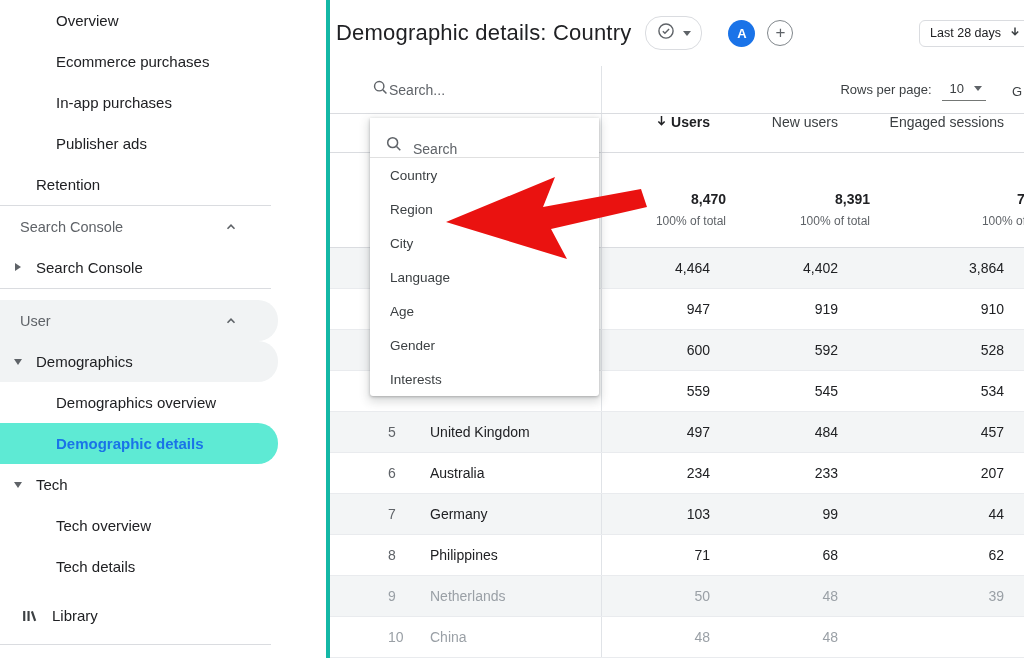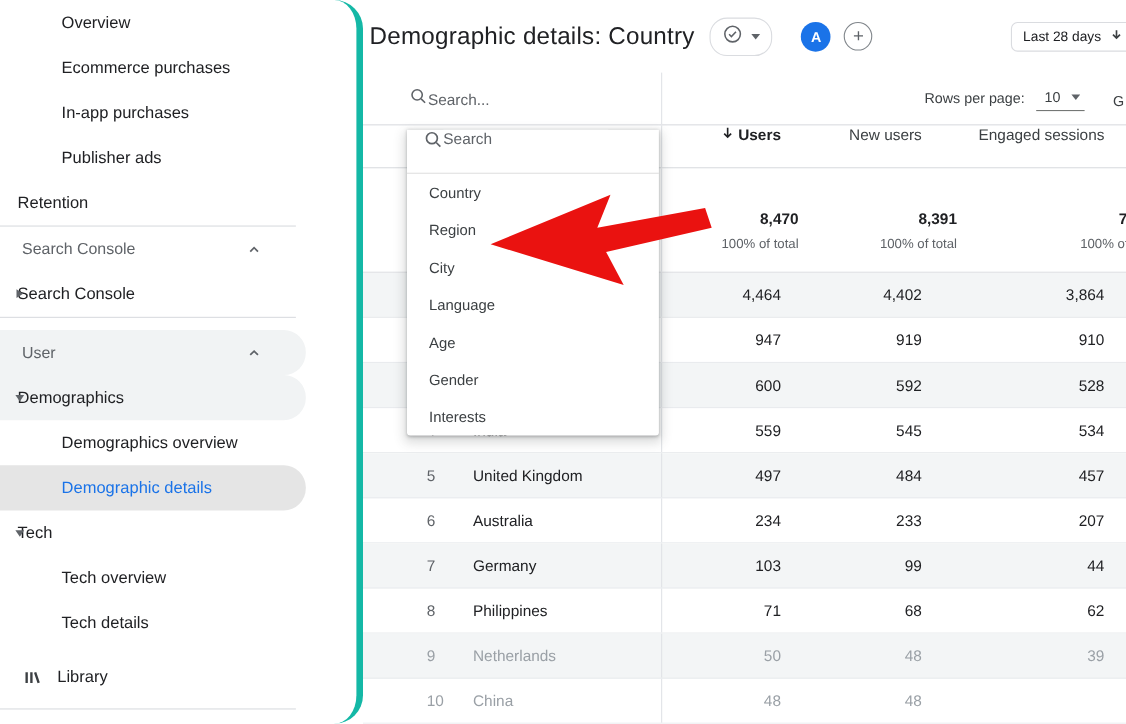--- a/index.html
+++ b/index.html
@@ -1,30 +1,30 @@
 <!DOCTYPE html>
 <html><head>
 <meta charset="utf-8">
 <style>
   * { margin:0; padding:0; box-sizing:border-box; }
   html,body { width:1024px; height:658px; overflow:hidden; background:#fff;
               font-family:"Liberation Sans","DejaVu Sans",sans-serif; }
   .app { position:relative; width:1024px; height:658px; display:flex; }
 
   
-  .sidebar { width:330px; min-width:330px; height:100%; border-right:6px solid #14b8a6; background:#fff;border-radius:26px; }
+  .sidebar { width:330px; min-width:330px; height:100%; border-right:4px solid #14b8a6; background:#fff; }
   .side-item { position:relative; height:41px; display:flex; align-items:center; font-size:15px; color:#202124; cursor:pointer; white-space:nowrap; }
-  .pad1 { padding-left:16px; }
+  .pad1 { padding-left:36px; }
   .pad2 { padding-left:56px; }
   .section { padding-left:20px; color:#5f6368; font-size:14.5px; }
   .chev-up { position:absolute; left:224px; top:14px; }
   .tri-right { position:absolute; left:15px; top:16px; width:0; height:0; border-left:6px solid #5f6368; border-top:4.5px solid transparent; border-bottom:4.5px solid transparent; }
   .tri-down { position:absolute; left:14px; top:18px; width:0; height:0; border-top:6px solid #5f6368; border-left:4.5px solid transparent; border-right:4.5px solid transparent; }
   .pill-gray { background:#f1f3f4; width:278px; border-radius:0 20px 20px 0; }
-  .pill-blue { background:#e5e5e5; width:278px; border-radius:0 20px 20px 0; color:#1a73e8; font-weight:400; }
+  .pill-blue { background:#5eead4; width:278px; border-radius:0 20px 20px 0; color:#1a73e8; font-weight:700; }
   .divider { border-top:1px solid #dadce0; margin-right:55px; }
   .divider.gap { margin-bottom:11px; }
   .lib { padding-left:52px; margin-top:8px; }
   .lib-icon { position:absolute; left:20px; top:12px; }
 
   
   .main { flex:1; display:flex; flex-direction:column; position:relative; min-width:0; }
   .topbar { height:70px; display:flex; align-items:center; padding-left:6px; }
   .page-title { font-size:22px; font-weight:400; color:#202124; letter-spacing:.2px; }
   .quality-badge { display:flex; align-items:center; gap:7px; border:1px solid #dadce0; border-radius:16px; padding:4px 10px; margin-left:14px; cursor:pointer; background:#fff; }
@@ -59,21 +59,21 @@
   .dim-cell { display:flex; align-items:center; border-right:1px solid #e0e3e7; }
   .rank { margin-left:58px; min-width:42px; color:#5f6368; }
   .country { color:#202124; font-weight:500; }
   .val-cell { display:flex; align-items:center; justify-content:flex-end; color:#202124; }
   .val-cell.last { padding-right:20px; }
   .trow.muted .rank, .trow.muted .country, .trow.muted .val-cell { color:#9aa0a6; }
 
   
   .dropdown { position:absolute; left:370px; top:118px; width:229px; background:#fff; z-index:5;
               box-shadow:0 1px 3px rgba(60,64,67,.35), 0 4px 10px 2px rgba(60,64,67,.18); border-radius:0 0 3px 3px; }
-  .dd-search { height:40px; display:flex; align-items:flex-start; padding-left:15px; border-bottom:1px solid #e0e0e0; }
+  .dd-search { height:40px; display:flex; align-items:flex-end; gap:10px; padding-left:15px; border-bottom:1px solid #e0e0e0; }
   .dd-search input { border:none; outline:none; font-size:14px; color:#202124; width:150px; }
   .dd-opt { height:34px; display:flex; align-items:center; padding-left:20px; font-size:13.5px; color:#3c4043; cursor:pointer; }
 
   
   .red-arrow { position:absolute; left:0; top:0; width:1024px; height:658px; pointer-events:none; z-index:6; }
 </style>
 </head>
 <body>
 
 <div class="app">

